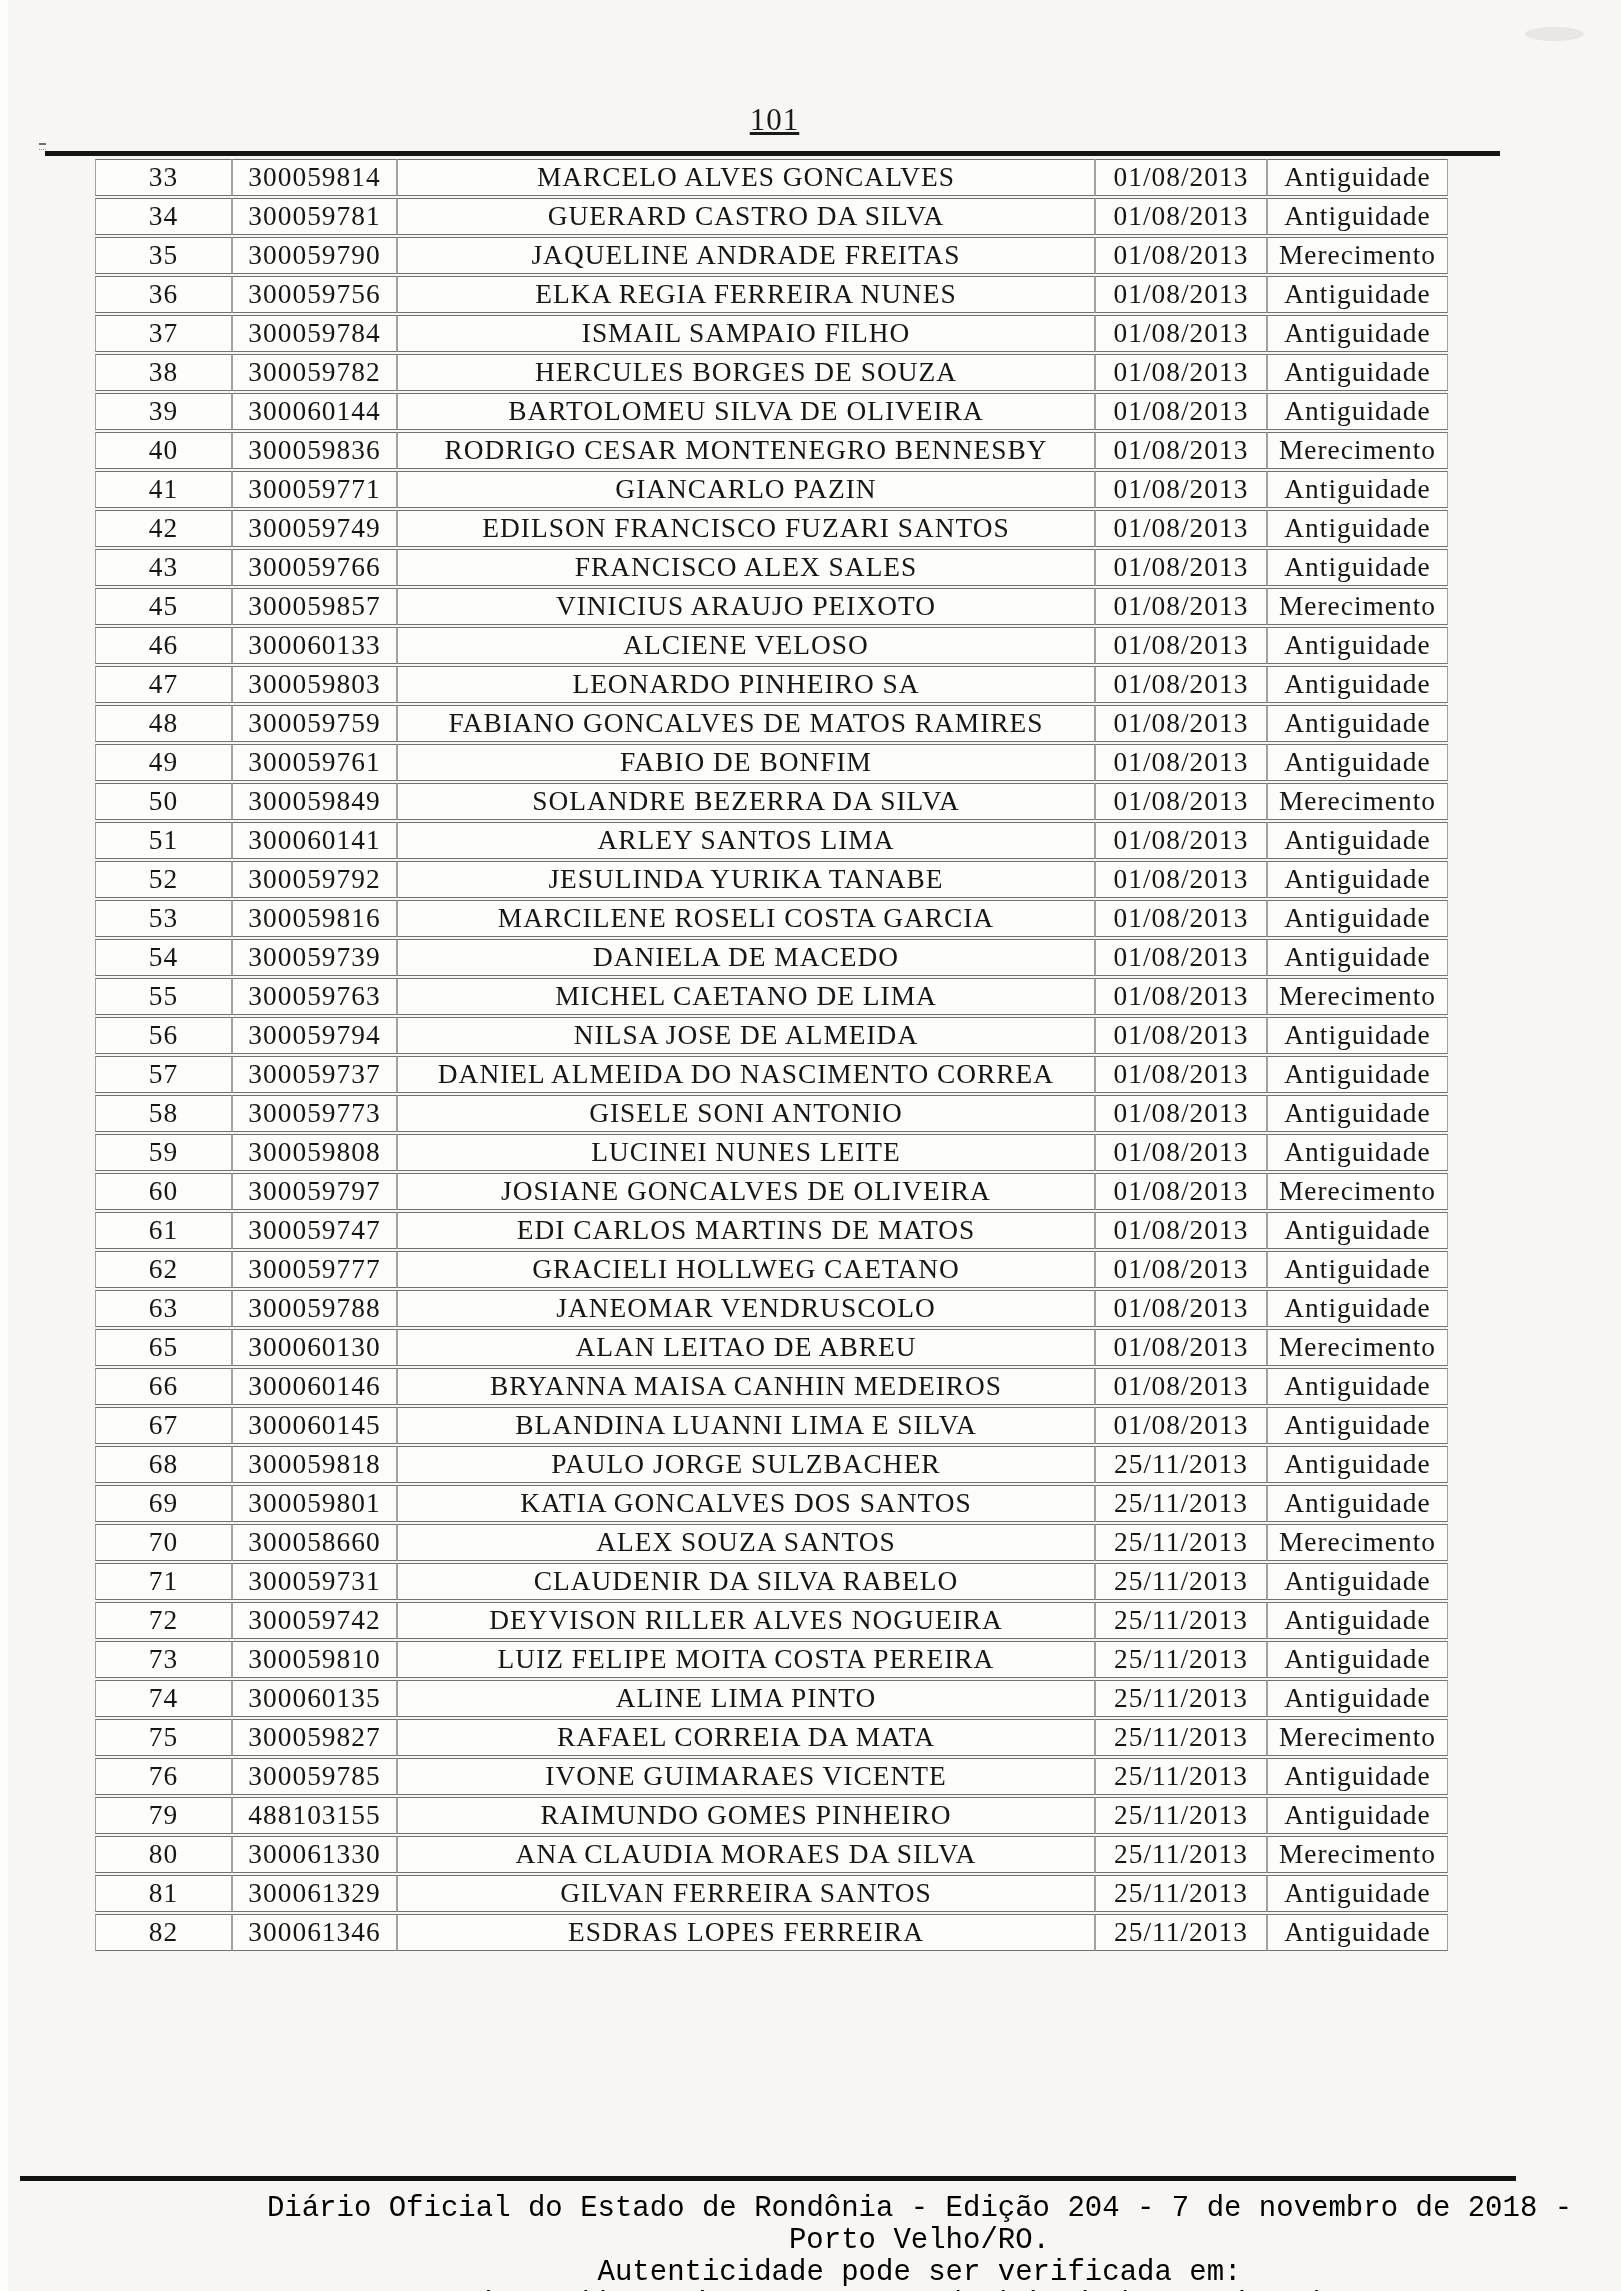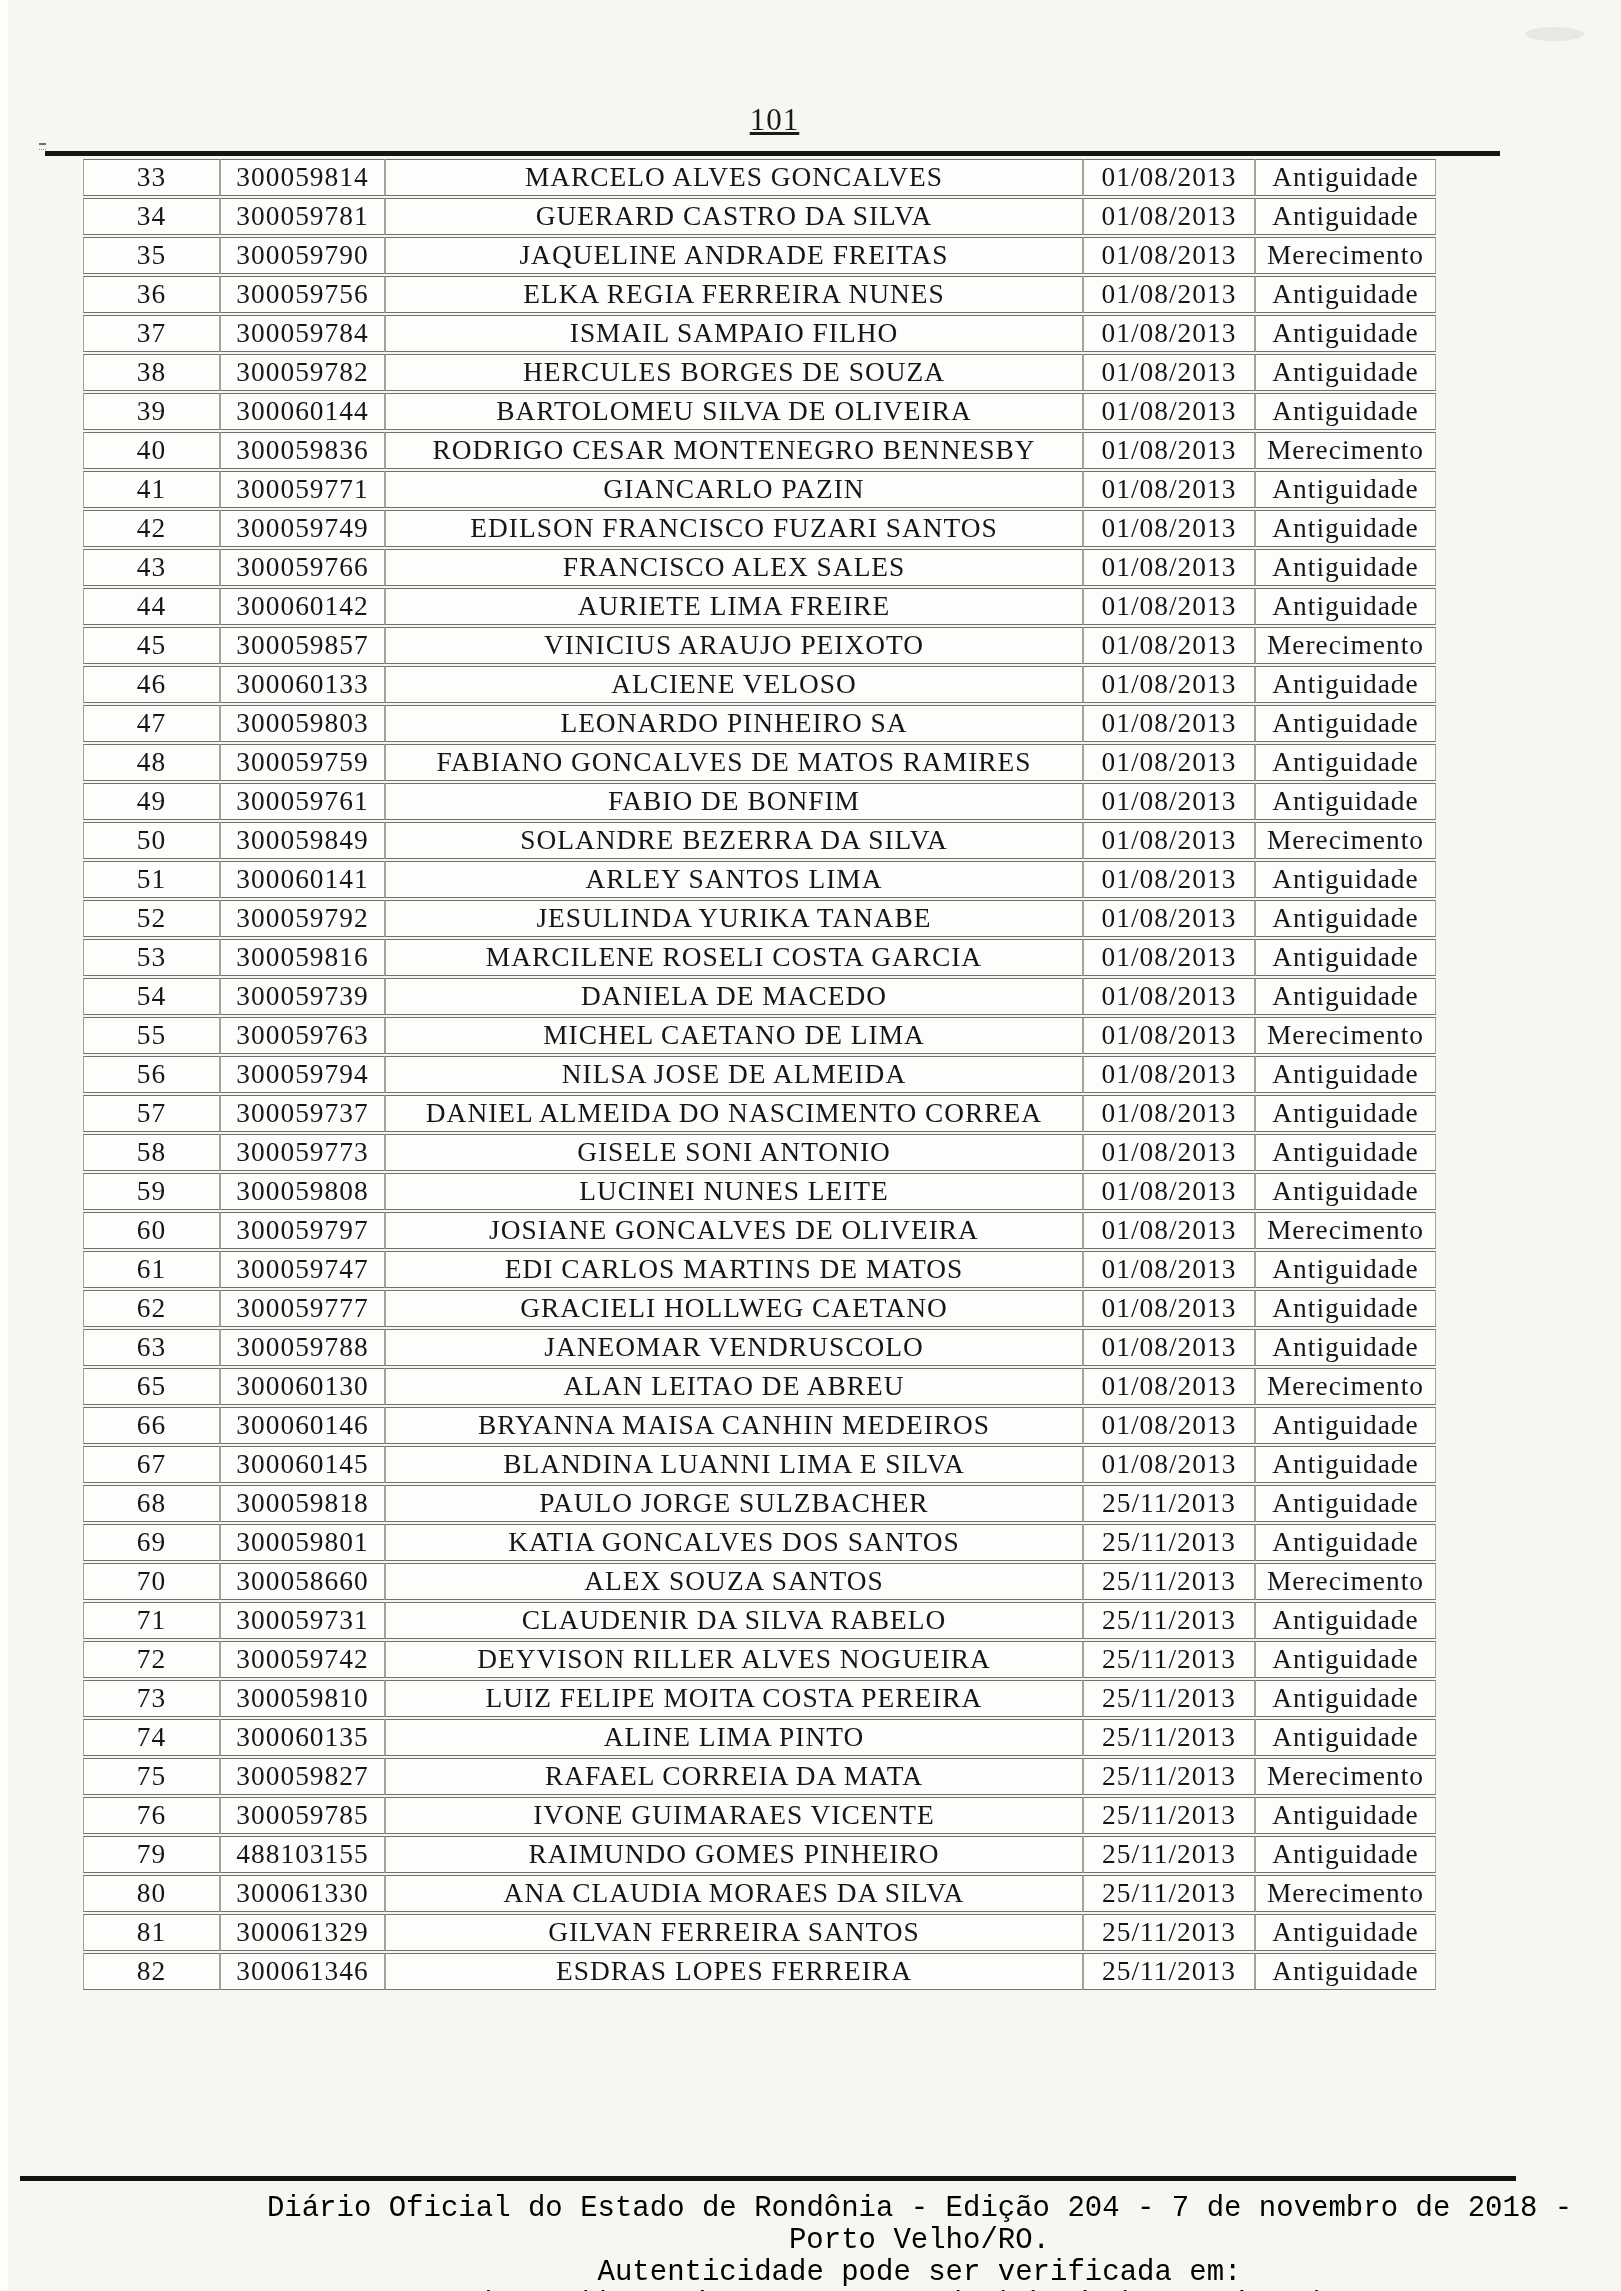--- a/index.html
+++ b/index.html
@@ -31,21 +31,21 @@
     width: 1455px; height: 4.9px;
     background: #151513;
   }
   .left-mark {
     position: absolute; left: 39px; top: 143px;
     width: 6.9px; height: 3.9px;
     border-top: 2px solid #6f6f6b;
     border-bottom: 1px dotted #9a9a96;
   }
   table.promo {
-    position: absolute; left: 52px; top: 157px;
+    position: absolute; left: 64px; top: 157px;
     width: 1353px;
     border-collapse: separate;
     border-spacing: 0 2px;
     table-layout: fixed;
     padding-left: 31px;
   }
   table.promo td {
     height: 35px;
     padding: 0 3.9px;
     background: #fdfdfb;
@@ -176,27 +176,20 @@
       <td>Antiguidade</td>
     </tr>
         <tr>
       <td>43</td>
       <td>300059766</td>
       <td>FRANCISCO ALEX SALES</td>
       <td>01/08/2013</td>
       <td>Antiguidade</td>
     </tr>
         <tr>
-      <td>44</td>
-      <td>300060142</td>
-      <td>AURIETE LIMA FREIRE</td>
-      <td>01/08/2013</td>
-      <td>Antiguidade</td>
-    </tr>
-        <tr>
       <td>45</td>
       <td>300059857</td>
       <td>VINICIUS ARAUJO PEIXOTO</td>
       <td>01/08/2013</td>
       <td>Merecimento</td>
     </tr>
         <tr>
       <td>46</td>
       <td>300060133</td>
       <td>ALCIENE VELOSO</td>

